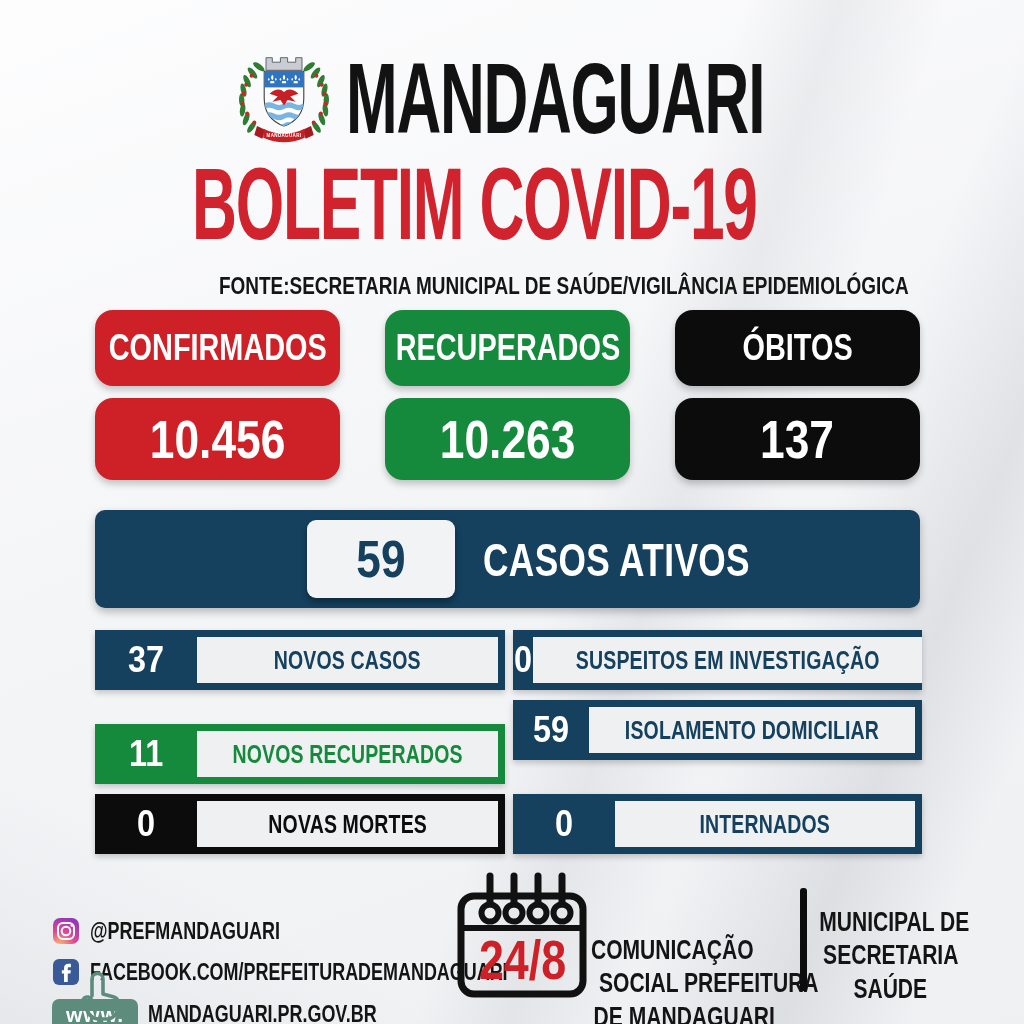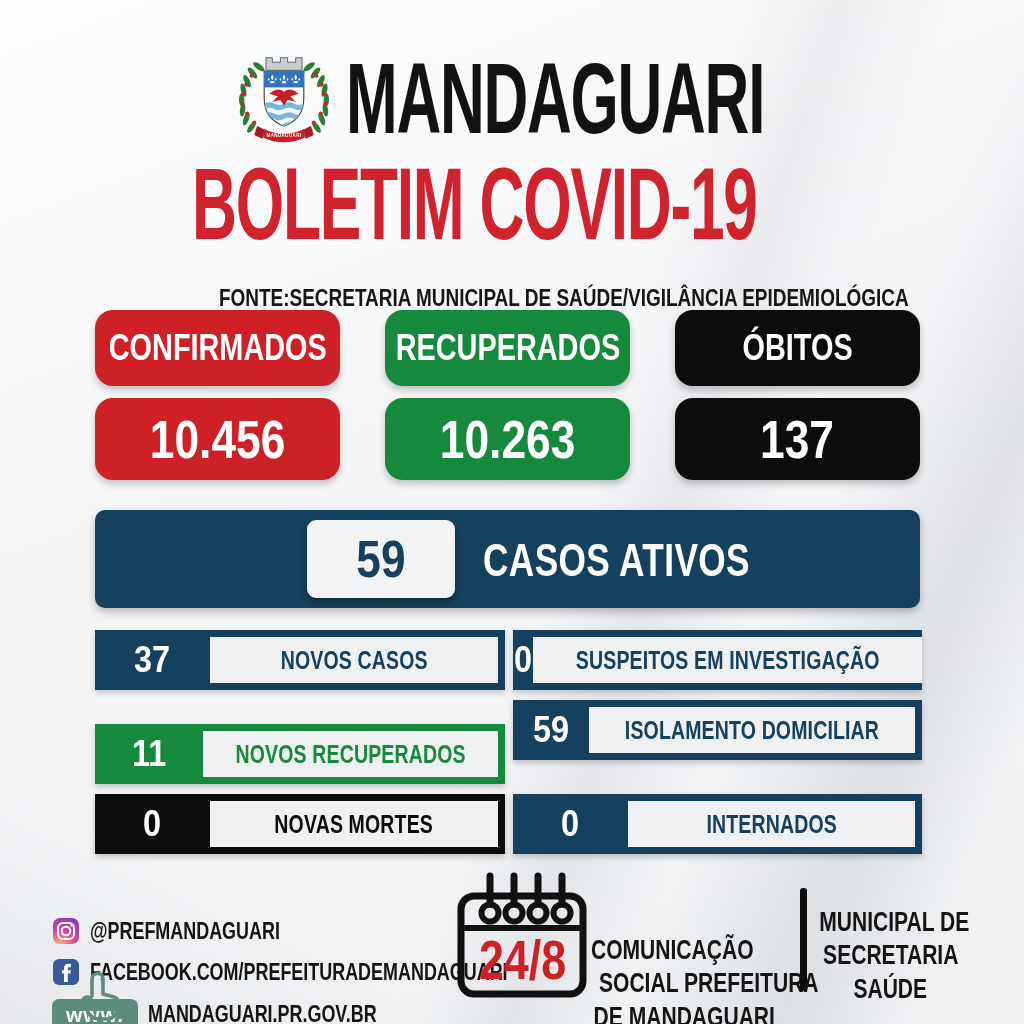--- a/index.html
+++ b/index.html
@@ -16,21 +16,21 @@
   .cond { display:inline-block; white-space:nowrap; font-weight:700; }
 
   
   .hdr { position:absolute; top:44px; left:0; right:0; display:flex; flex-direction:column; align-items:center; }
   .hdr-row1 { display:flex; align-items:flex-start; gap:8px; height:116px; }
   .crest { width:108px; height:112px; flex:0 0 auto; }
   .city-clip { width:448px; height:108px; overflow:visible; display:flex; align-items:center; }
   .city-clip .cond { font-size:100px; letter-spacing:-2px; transform:scaleX(0.62); transform-origin:left center; color:#121212; }
   .main-title { width:640px; height:86px; overflow:visible; margin-top:2px; }
   .main-title .cond { font-size:102px; line-height:0.84; letter-spacing:-2px; transform:scaleX(0.61); transform-origin:left center; }
-  .src-line { width:586px; overflow:visible; margin-top:36px; }
+  .src-line { width:586px; overflow:visible; margin-top:24px; }
   .src-line .cond { font-size:24px; letter-spacing:0; transform:scaleX(0.79); transform-origin:left center; color:#151515; }
 
   
   .summary { position:absolute; left:95px; top:310px; width:825px; display:flex; gap:45px; }
   .sumcol { width:245px; display:flex; flex-direction:column; gap:12px; }
   .sumbox { border-radius:18px; display:flex; align-items:center; justify-content:center; color:#fff;
             box-shadow:0 4px 7px rgba(0,0,0,0.22); }
   .sumbox.lab { height:76px; }
   .sumbox.val { height:82px; }
   .sumbox.lab .cond { font-size:37px; transform:scaleX(0.78); }
@@ -43,21 +43,21 @@
                  border-radius:9px; display:flex; align-items:center; justify-content:center;
                  box-shadow:0 4px 6px rgba(0,0,0,0.35); }
   .active-pill .cond { font-size:52px; transform:scaleX(0.85); }
   .active-label { position:absolute; left:388px; top:0; bottom:0; display:flex; align-items:center; color:#fff; }
   .active-label .cond { font-size:47px; transform:scaleX(0.75); transform-origin:left center; letter-spacing:0.5px; }
 
   
   .details { position:absolute; left:95px; top:630px; width:827px; display:grid;
              grid-template-columns:410px 409px; column-gap:8px; row-gap:10px; }
   .drow { height:60px; display:flex; align-items:stretch; box-shadow:0 3px 6px rgba(0,0,0,0.20); }
-  .dnum { width:115px; display:flex; align-items:center; justify-content:center; color:#fff; }
+  .dnum { width:102px; display:flex; align-items:center; justify-content:center; color:#fff; }
   .dnum .cond { font-size:36px; transform:scaleX(0.9); }
   .dbox { flex:1; margin:7px 7px 7px 0; background:#eef0f1; display:flex; align-items:center; justify-content:center; }
   .dbox .cond { font-size:25px; transform:scaleX(0.78); letter-spacing:0.2px; }
 
   
   .social { position:absolute; left:52px; top:884px; display:flex; flex-direction:column; gap:11px;margin-top:32px; }
   .soc-row { display:flex; align-items:center; gap:10px; height:30px; }
   .soc-row svg { flex:0 0 auto; }
   .soc-text .cond { font-size:23px; transform:scaleX(0.78); transform-origin:left center; color:#141414; }
   .www-badge { width:86px; height:31px; border-radius:7px; display:flex; align-items:center; justify-content:center;

